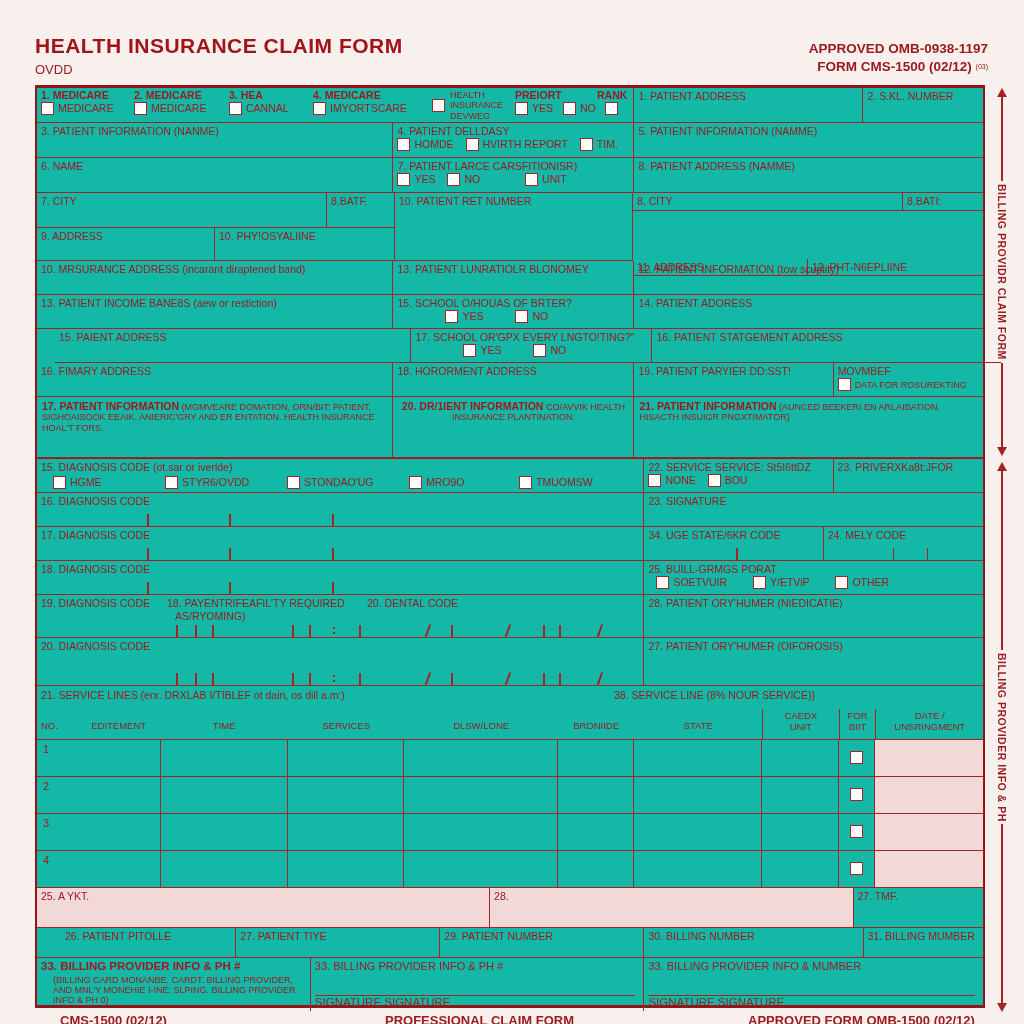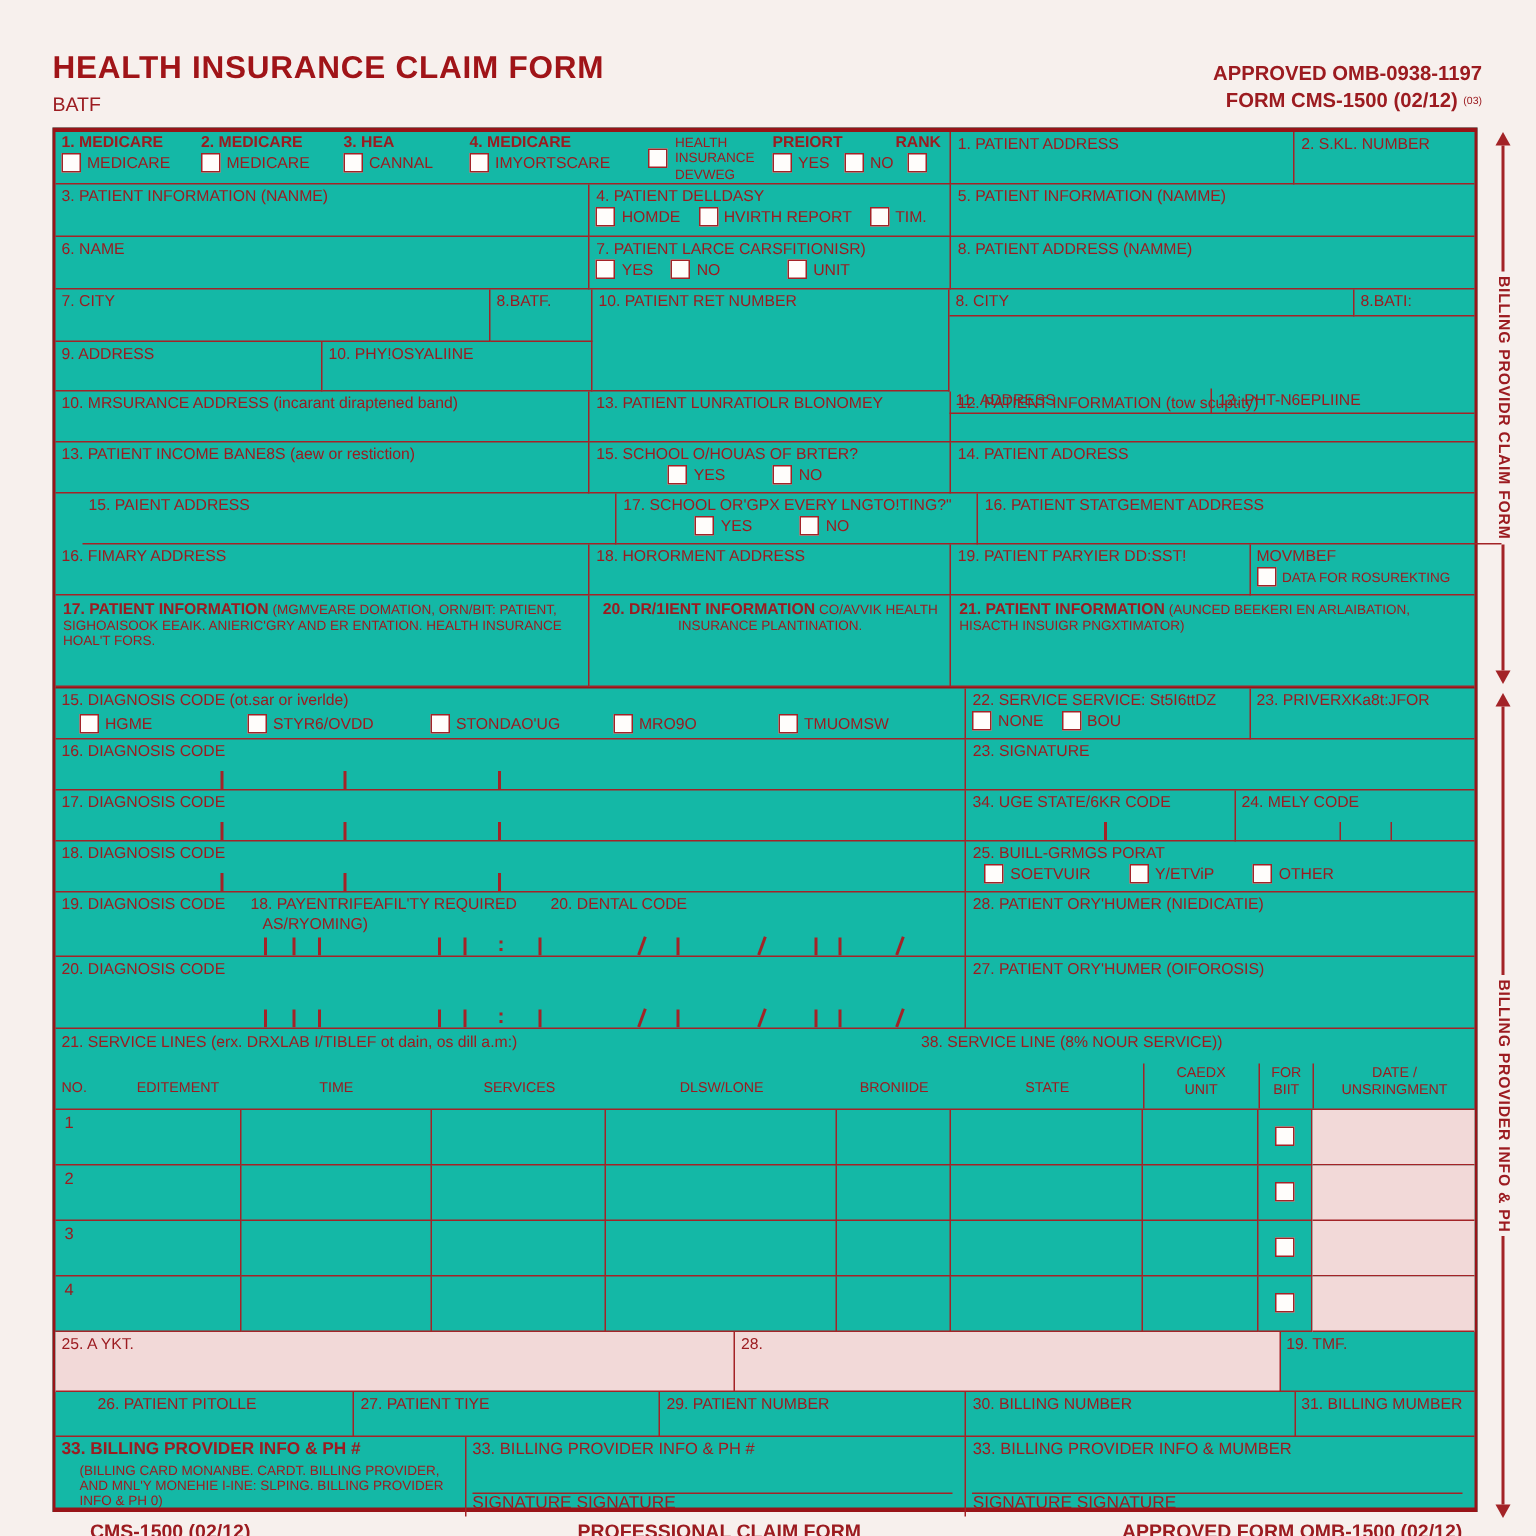--- a/index.html
+++ b/index.html
@@ -41,21 +41,21 @@
   
   #footer{position:absolute;top:1013px;left:0;width:1024px;font-size:13px;font-weight:bold;}
   #footer span{position:absolute;white-space:nowrap;}
 </style>
 </head>
 <body>
 
 <div id="page">
 
   <div id="title">HEALTH INSURANCE CLAIM FORM</div>
-  <div id="formword">BATF</div>
+  <div id="formword">OVDD</div>
   <div id="approved">
     <div>APPROVED OMB-0938-1197</div>
     <div><span>FORM CMS-1500 (02/12)</span> <span class="sup">(03)</span></div>
   </div>
 
   <div class="vstrip" style="top:88px;height:368px;">
     <div class="ah-up"></div>
     <div class="vline"></div>
     <div class="vlabel">BILLING PROVIDR CLAIM FORM</div>
     <div class="vline"></div>
@@ -340,21 +340,21 @@
       <div class="tcell" style="width:77px;"></div>
       <div class="tcell" style="width:37px;">
           <span class="cb" style="position:absolute;left:11px;top:11px;"></span>
         </div>
       <div class="tcell shade" style="width:108px;border-right:none;"></div>
     </div>
 
     <div class="row" style="height:40px;">
       <div class="c shade" style="width:455px;"><span>25. A YKT.</span></div>
       <div class="c shade" style="width:365px;"><span>28.</span></div>
-      <div class="c nr" style="width:130px;"><span>19. TMF.</span></div>
+      <div class="c nr" style="width:130px;"><span>27. TMF.</span></div>
     </div>
 
     <div class="row" style="height:30px;">
       <div class="c" style="width:200px;padding-left:28px;"><span>26. PATIENT PITOLLE</span></div>
       <div class="c" style="width:205px;"><span>27. PATIENT TIYE</span></div>
       <div class="c" style="width:205px;"><span>29. PATIENT NUMBER</span></div>
       <div class="c" style="width:220px;"><span>30. BILLING NUMBER</span></div>
       <div class="c nr" style="width:120px;"><span>31. BILLING MUMBER</span></div>
     </div>
 

